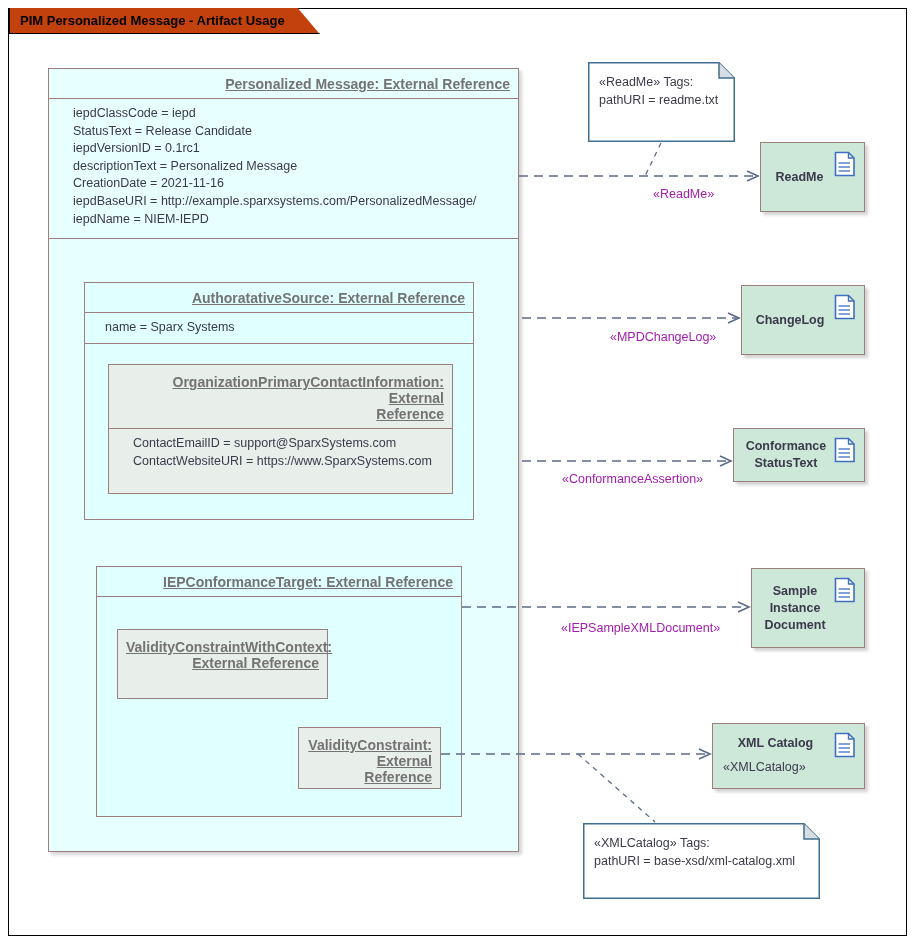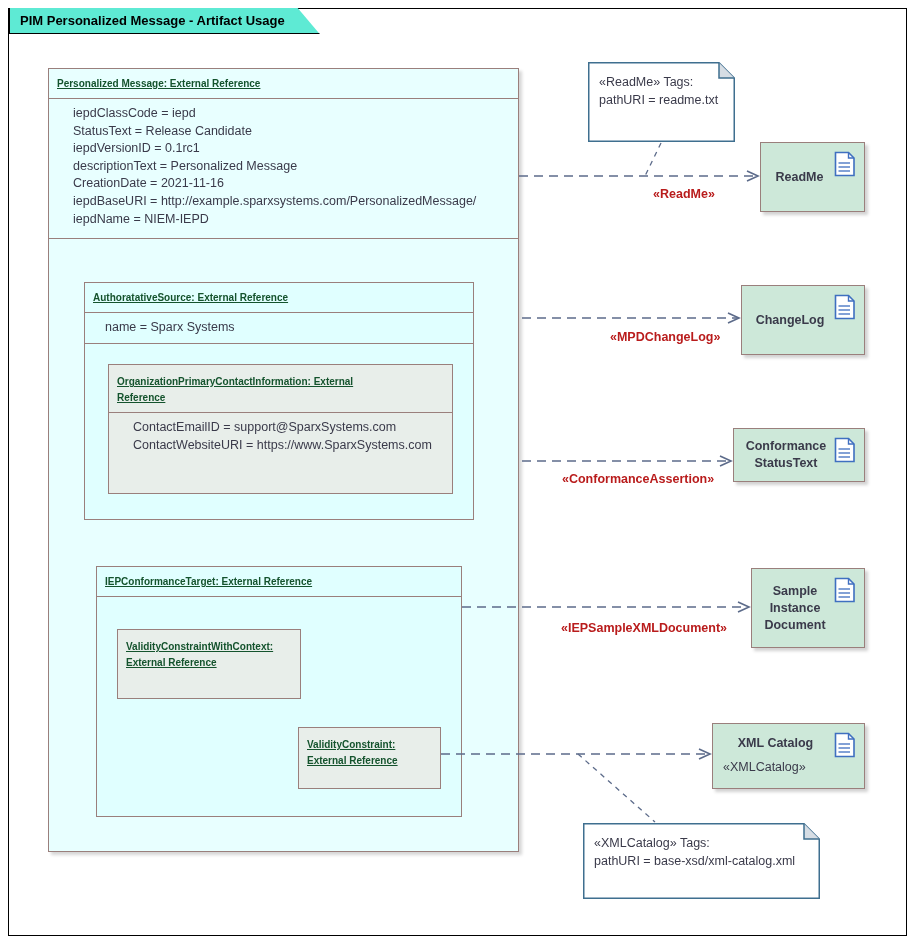--- a/index.html
+++ b/index.html
@@ -33,21 +33,21 @@
     left: 8px;
     top: 8px;
     height: 26px;
     box-sizing: border-box;
     display: flex;
     align-items: center;
     padding: 0 34px 0 12px;
     border: 1.5px solid #000000;
     border-top: none;
     border-left: none;
-    background: #5eead4;
+    background: #c2410c;
     font-size: 13px;
     font-weight: bold;
     color: #000000;
     white-space: nowrap;
     clip-path: polygon(0 0, calc(100% - 22px) 0, 100% 100%, 0 100%);
   }
   .frame-tab-fix {
     position: absolute;
     left: 8px;
     top: 8px;
@@ -63,24 +63,24 @@
     border: 1px solid #9a7f7c;
     background: #e0ffff;
   }
   .cls-outer {
     background: #e8ffff;
     box-shadow: 3px 3px 3px rgba(0,0,0,0.16);
   }
   .cls-title {
     box-sizing: border-box;
     width: 100%;
-    text-align: left;
-    font-size: 10px;
+    text-align: right;
+    font-size: 14px;
     font-weight: bold;
-    color: #14532d;
+    color: #737373;
     padding: 7px 8px 6px 8px;
     line-height: 16px;
   }
   .cls-title span {
     text-decoration: underline;
   }
   .divider {
     width: 100%;
     height: 0;
     border-top: 1px solid #9a7f7c;
@@ -157,23 +157,22 @@
     font-size: 12.5px;
     color: #3a3a4a;
     line-height: 18px;
     white-space: nowrap;
   }
 
   
   .conn-label {
     position: absolute;
     font-size: 12.5px;
-    color: #b91c1c;
+    color: #a21caf;
     white-space: nowrap;
-    font-weight: bold;
   }
 
   svg.overlay {
     position: absolute;
     left: 0;
     top: 0;
     width: 917px;
     height: 946px;
     pointer-events: none;
   }
@@ -229,21 +228,21 @@
     </div>
   </div>
 
   <div class="cls" style="left:96px; top:566px; width:366px; height:251px;">
     <div class="cls-title">
       <span>IEPConformanceTarget: External Reference</span>
     </div>
     <div class="divider"></div>
   </div>
 
-  <div class="cls cls-grey" style="left:117px; top:629px; width:184px; height:70px;">
+  <div class="cls cls-grey" style="left:117px; top:629px; width:211px; height:70px;">
     <div class="cls-title">
       <span>ValidityConstraintWithContext:</span><br>
       <span>External Reference</span>
     </div>
   </div>
 
   <div class="cls cls-grey" style="left:298px; top:727px; width:143px; height:62px;">
     <div class="cls-title">
       <span>ValidityConstraint:</span><br>
       <span>External Reference</span>

